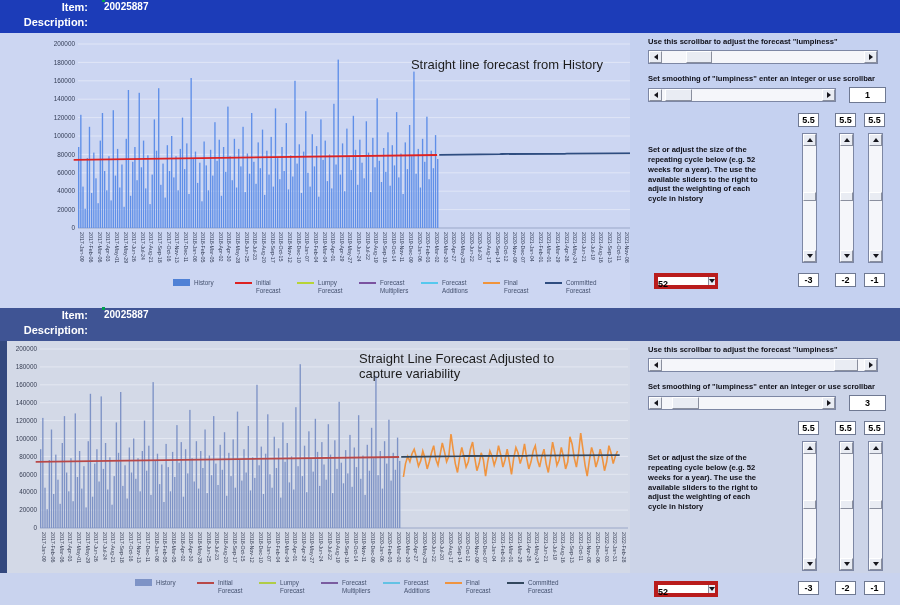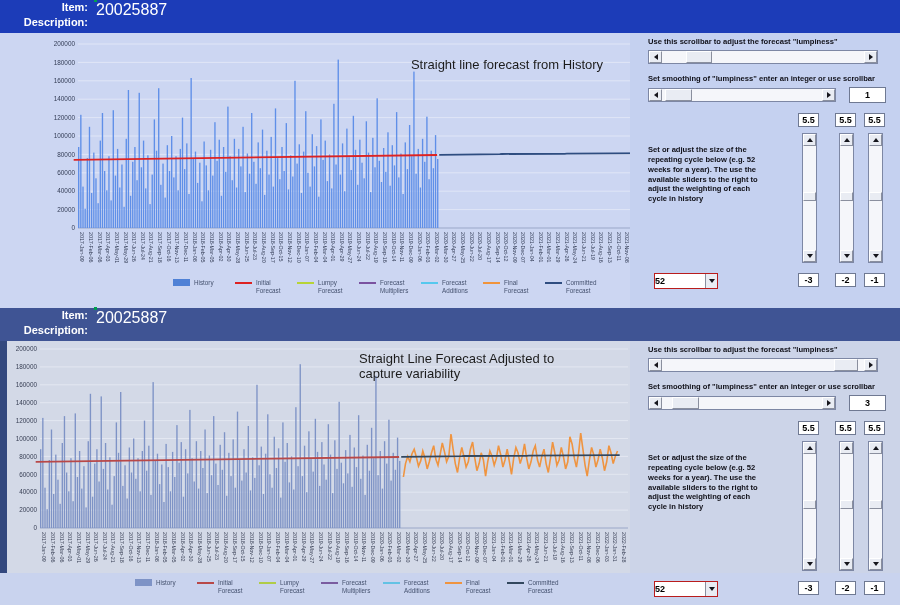--- a/index.html
+++ b/index.html
@@ -2,39 +2,39 @@
 <html><head>
 <meta charset="utf-8">
 <style>
   * { box-sizing: border-box; margin: 0; padding: 0; }
   html,body { width:900px; height:605px; overflow:hidden; }
   body { font-family:"Liberation Sans","DejaVu Sans",sans-serif; background:#c9d3ee; }
   .panel { position:relative; }
   .hdr { height:33px; color:#fff; padding-top:1px; }
   .hrow { height:15px; display:flex; align-items:flex-start; }
   .hlbl { width:88px; text-align:right; font-weight:bold; font-size:11px; }
-  .hval { margin-left:8px; font-weight:normal; font-size:16px; position:relative; }
+  .hval { margin-left:16px; font-weight:bold; font-size:10px; position:relative; }
   .cmark { position:absolute; left:-2px; top:-2px; width:3px; height:3px; background:#00a050; }
   .pbody { display:flex; }
   .chartwrap { width:630px; display:flex; position:relative; }
   .strip { width:7px; }
   .chartmnt { width:623px; }
   .controls { width:270px; position:relative; font-size:7.6px; }
   .clabel { position:absolute; font-weight:bold; color:#101018; white-space:nowrap; }
   .ctext { position:absolute; font-weight:bold; color:#101018; width:114px; line-height:1.3; }
   .hsb { position:absolute; height:14px; display:flex; border:1px solid #7d87a4; background:#fbfcfe; }
   .sbtn { width:13px; background:#e9ecf3; border:1px solid; border-color:#fff #8a8f9e #8a8f9e #fff; display:flex; align-items:center; justify-content:center; }
   .strack { flex:1; position:relative; background:#f5f6fa; }
   .sthumb { position:absolute; top:0; height:100%; background:#e9ecf3; border:1px solid; border-color:#fff #8a8f9e #8a8f9e #fff; }
   .vsb { position:absolute; width:15px; display:flex; flex-direction:column; border:1px solid #7d87a4; background:#fbfcfe; }
   .vbtn { height:12px; background:#e9ecf3; border:1px solid; border-color:#fff #8a8f9e #8a8f9e #fff; display:flex; align-items:center; justify-content:center; }
   .vtrack { flex:1; position:relative; background:#f5f6fa; }
   .vthumb { position:absolute; left:0; right:0; height:9px; background:#e9ecf3; border:1px solid; border-color:#fff #8a8f9e #8a8f9e #fff; }
   .vbox { position:absolute; background:#fff; border:1px solid #6f7992; font-weight:bold; font-size:9px; color:#000; text-align:center; line-height:13px; }
-  .combo { position:absolute; display:flex; background:#fff; border:1px solid #b91c1c;gap:40px; }
+  .combo { position:absolute; display:flex; background:#fff; border:4px solid #b91c1c;gap:40px; }
   .combo-val { flex:1; font-weight:bold; font-size:9px; text-align:center; line-height:14px; }
   .combo-btn { width:14px; background:#e9ecf3; border-left:1px solid #8a8f9e; display:flex; align-items:center; justify-content:center; }
   .tri { width:0; height:0; display:block; }
   .tl { border:3px solid transparent; border-right:4px solid #15151c; margin-left:-3px; }
   .tr { border:3px solid transparent; border-left:4px solid #15151c; margin-right:-3px; }
   .tu { border:3px solid transparent; border-bottom:4px solid #15151c; margin-top:-3px; }
   .td { border:3px solid transparent; border-top:4px solid #15151c; margin-bottom:-3px; }
 </style>
 </head>
 <body>

